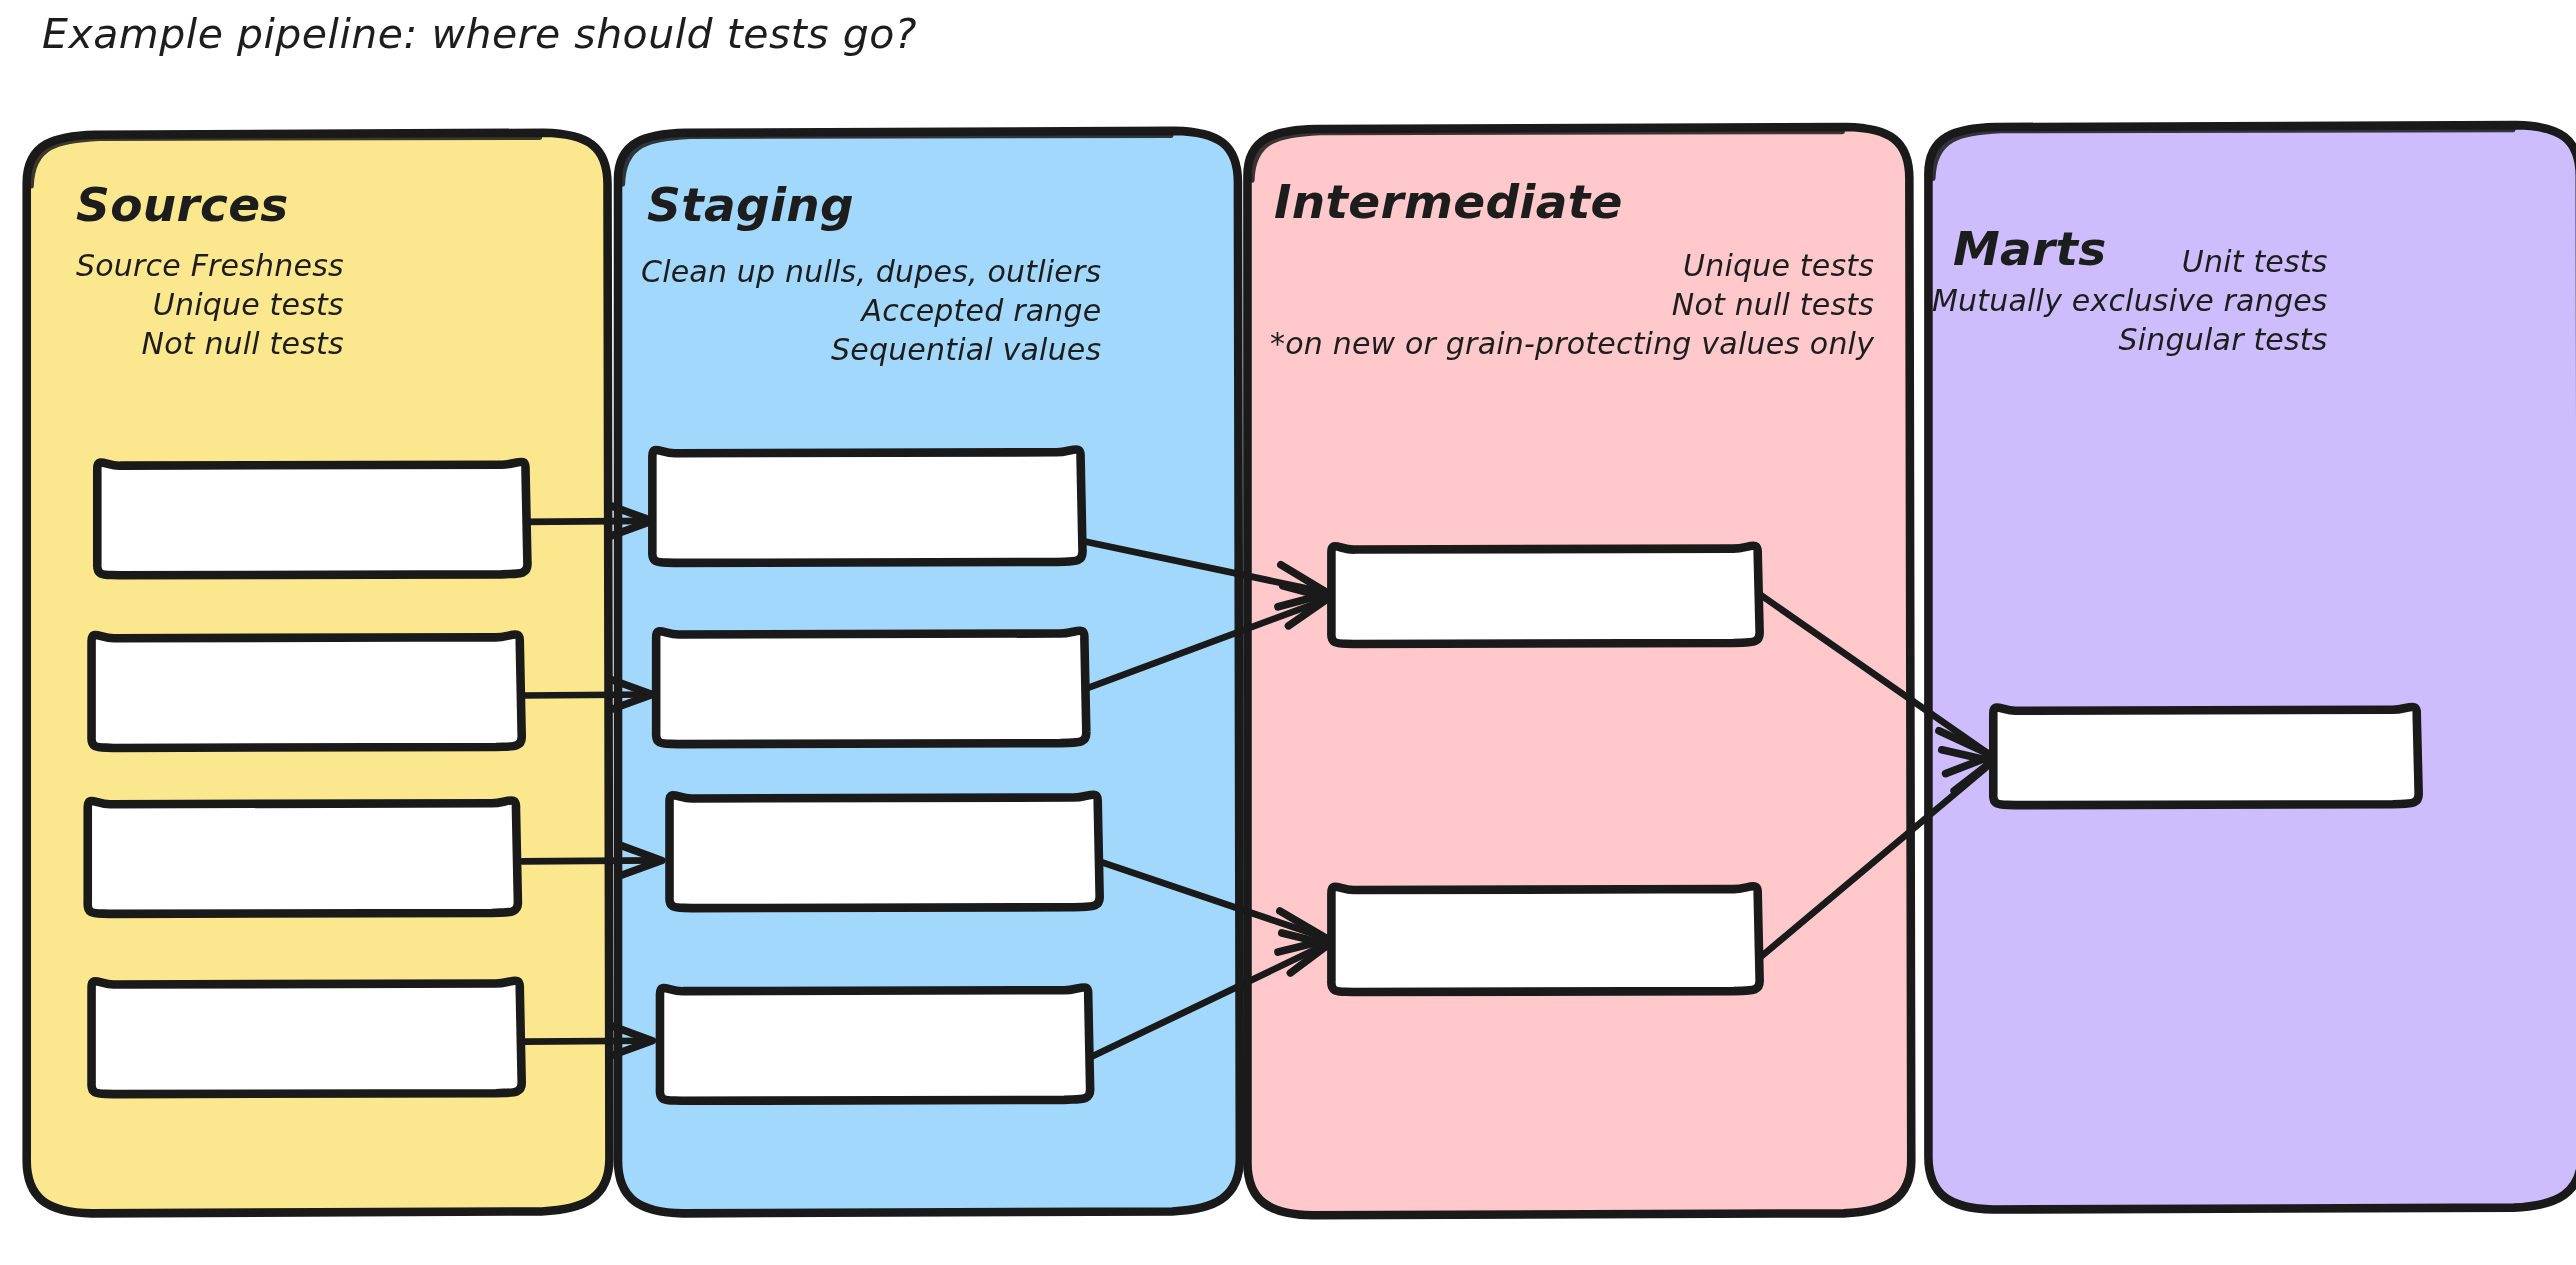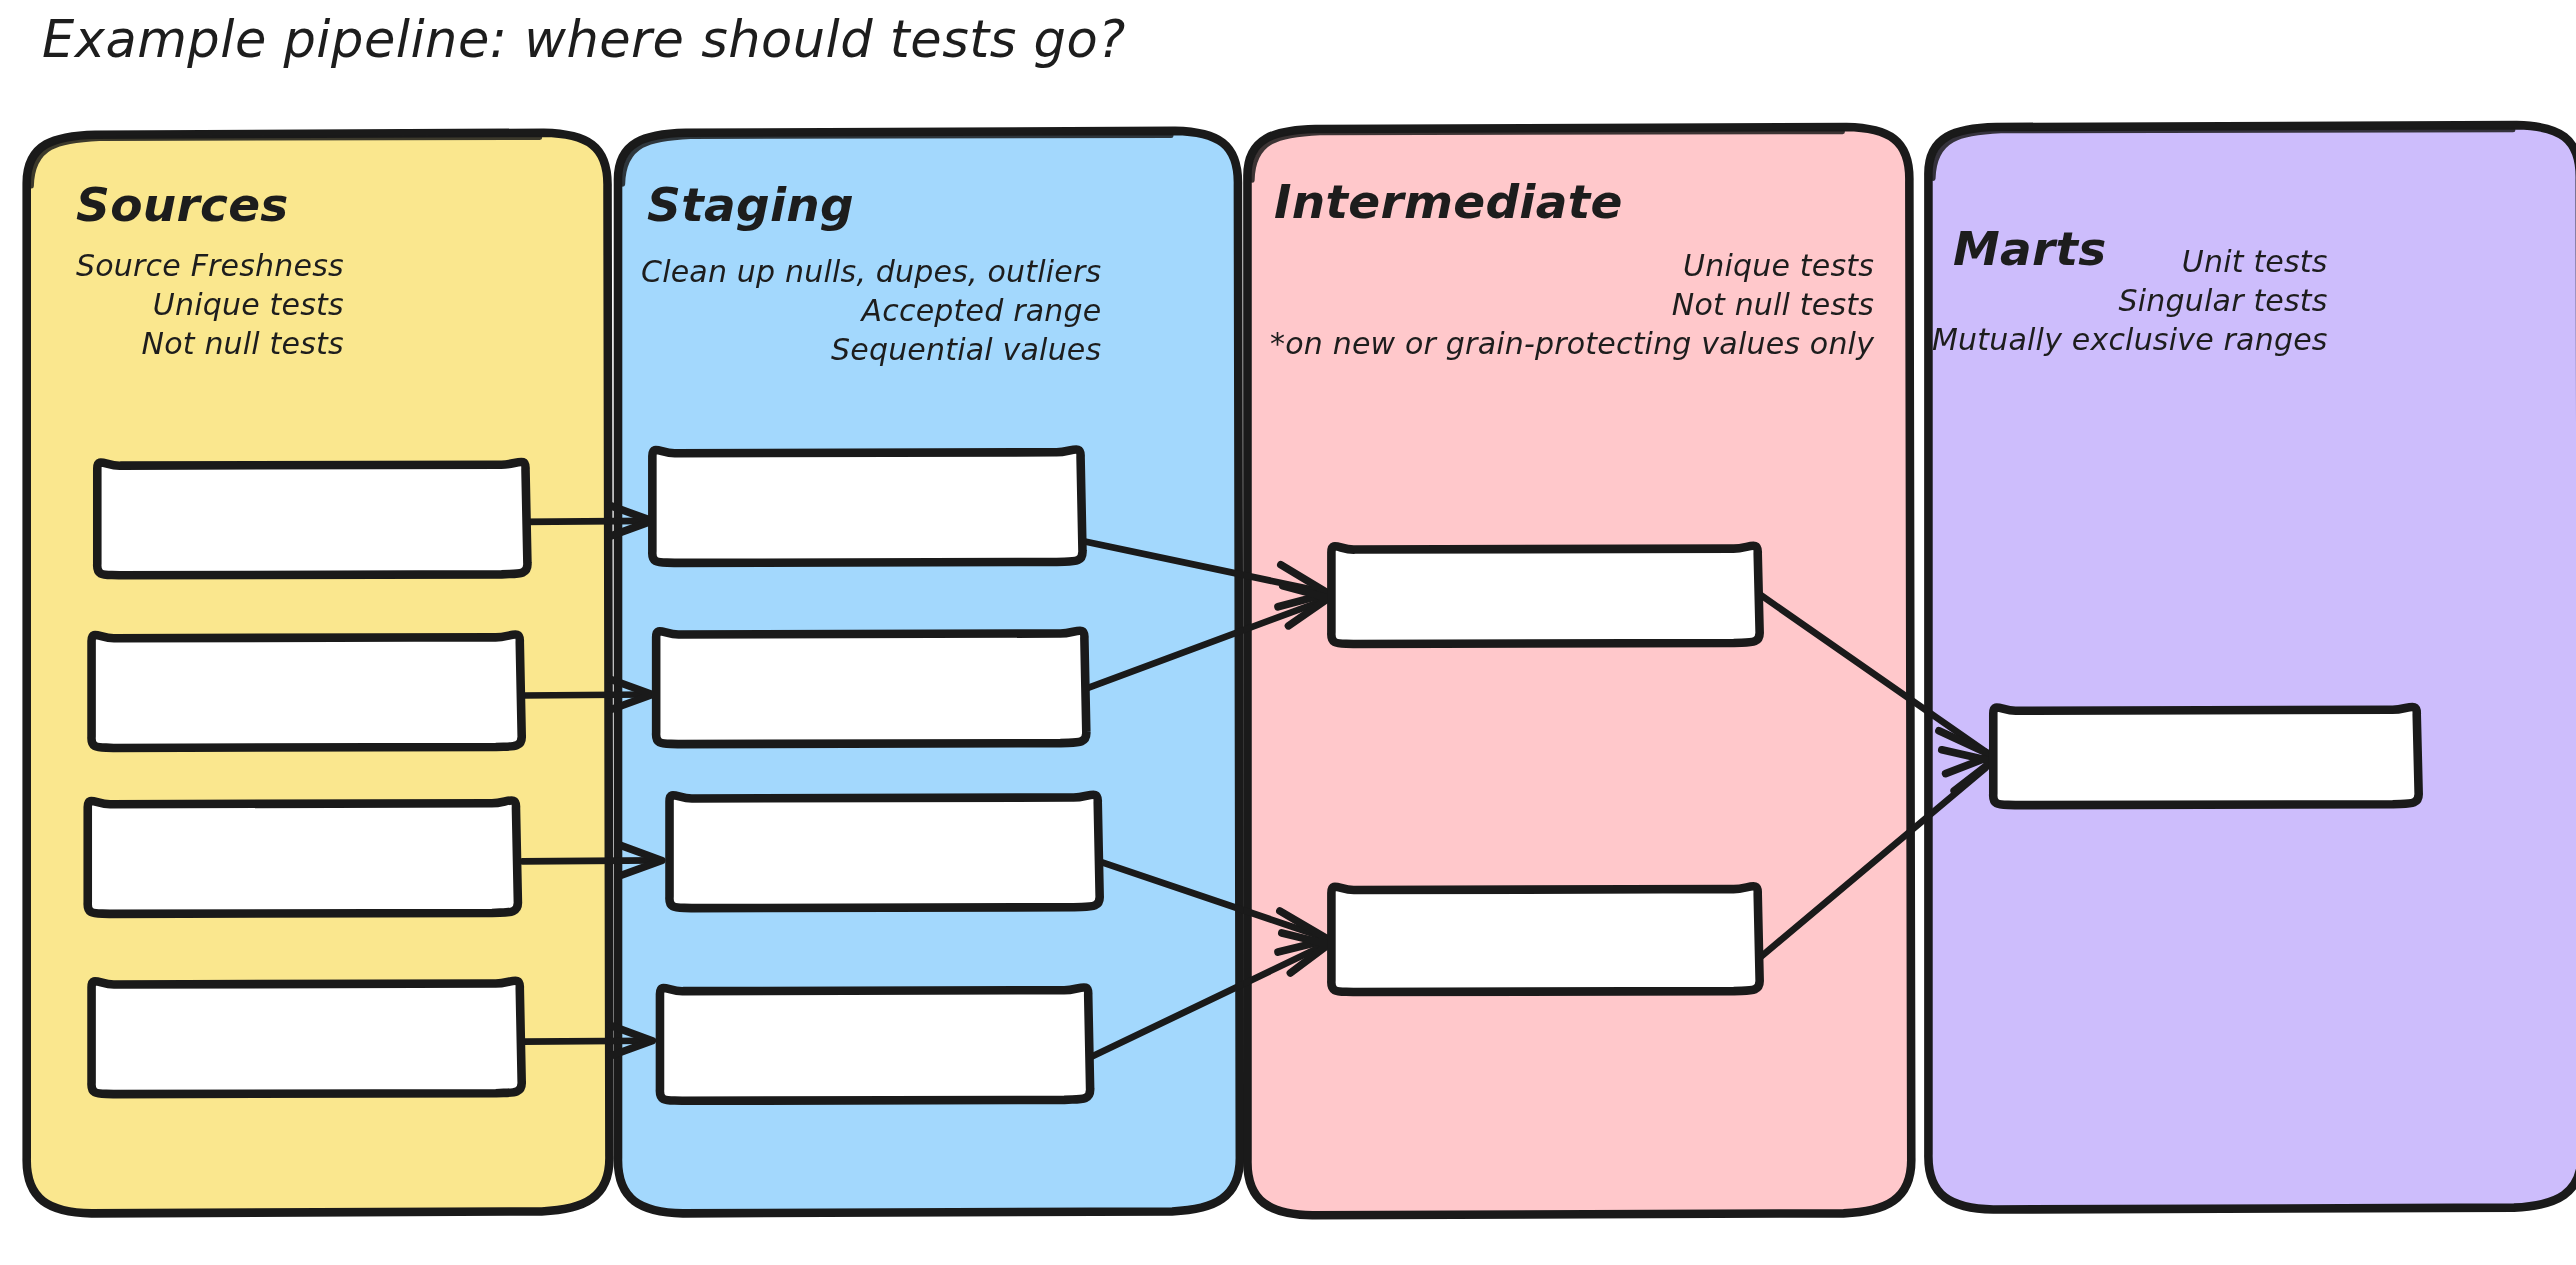--- a/index.html
+++ b/index.html
@@ -25,21 +25,21 @@
     top: 0;
     left: 0;
     width: 2576px;
     height: 1266px;
   }
   .page-title {
     position: absolute;
     left: 42px;
     top: 9.5px;
     font-family: "DejaVu Sans", sans-serif;
-    font-size: 51px;
+    font-size: 41px;
     font-weight: 400;
     font-style: italic;
     letter-spacing: 0.5px;
     color: #1d1d1d;
     white-space: nowrap;
   }
   .lane-title {
     position: absolute;
     font-family: "DejaVu Sans", sans-serif;
     font-size: 47px;
@@ -228,18 +228,18 @@
   </div>
 
   <div class="lane-notes" style="left:1270px; top:246px;">
     <div>Unique tests</div>
     <div>Not null tests</div>
     <div>*on new or grain-protecting values only</div>
   </div>
 
   <div class="lane-notes" style="left:1932px; top:242px;">
     <div>Unit tests</div>
+    <div>Mutually exclusive ranges</div>
     <div>Singular tests</div>
-    <div>Mutually exclusive ranges</div>
   </div>
 
 </div>
 
 
 </body></html>

